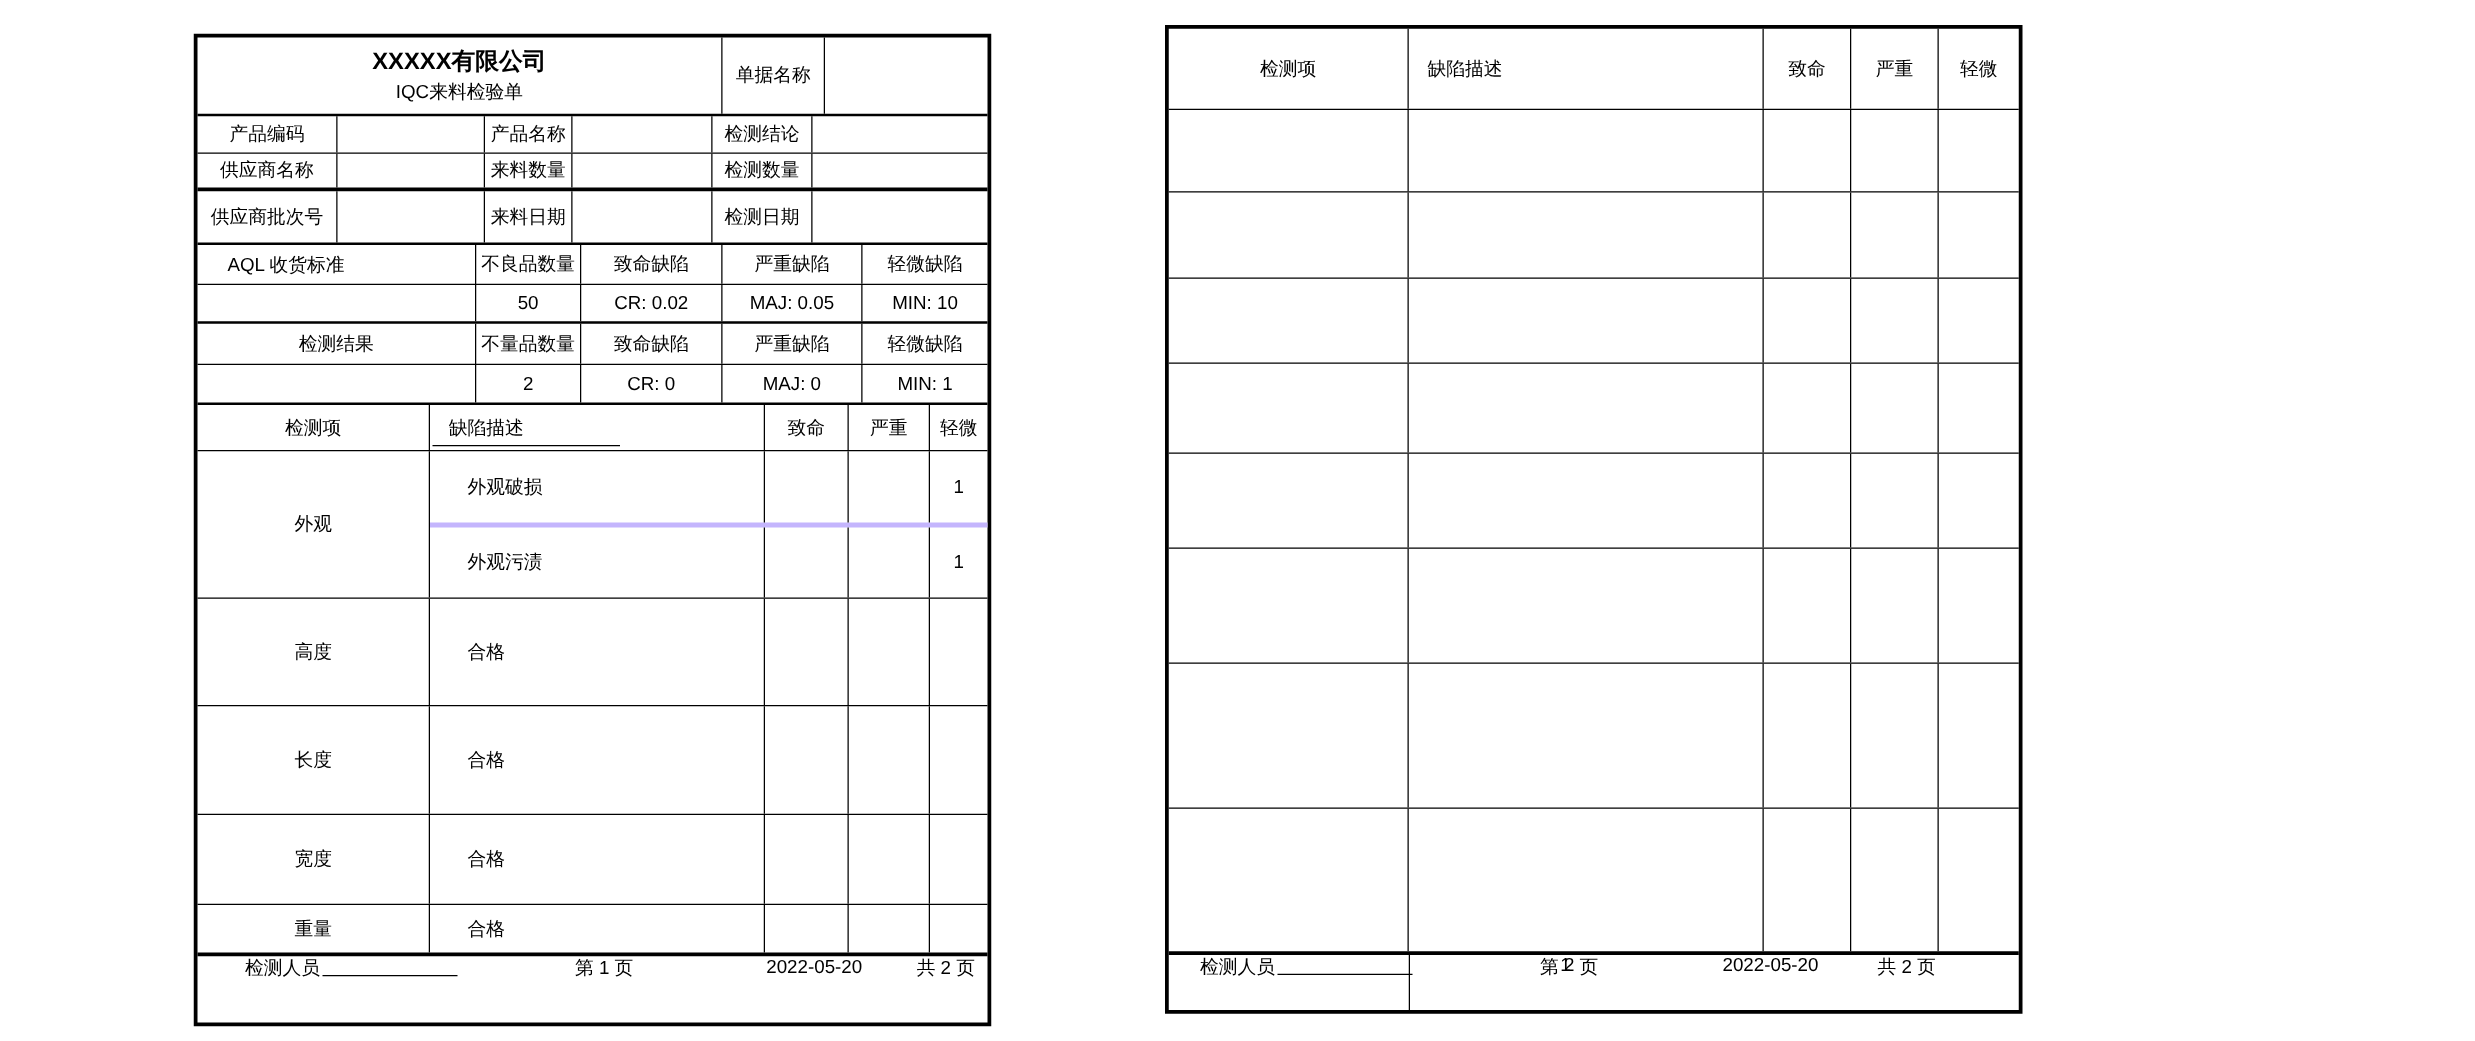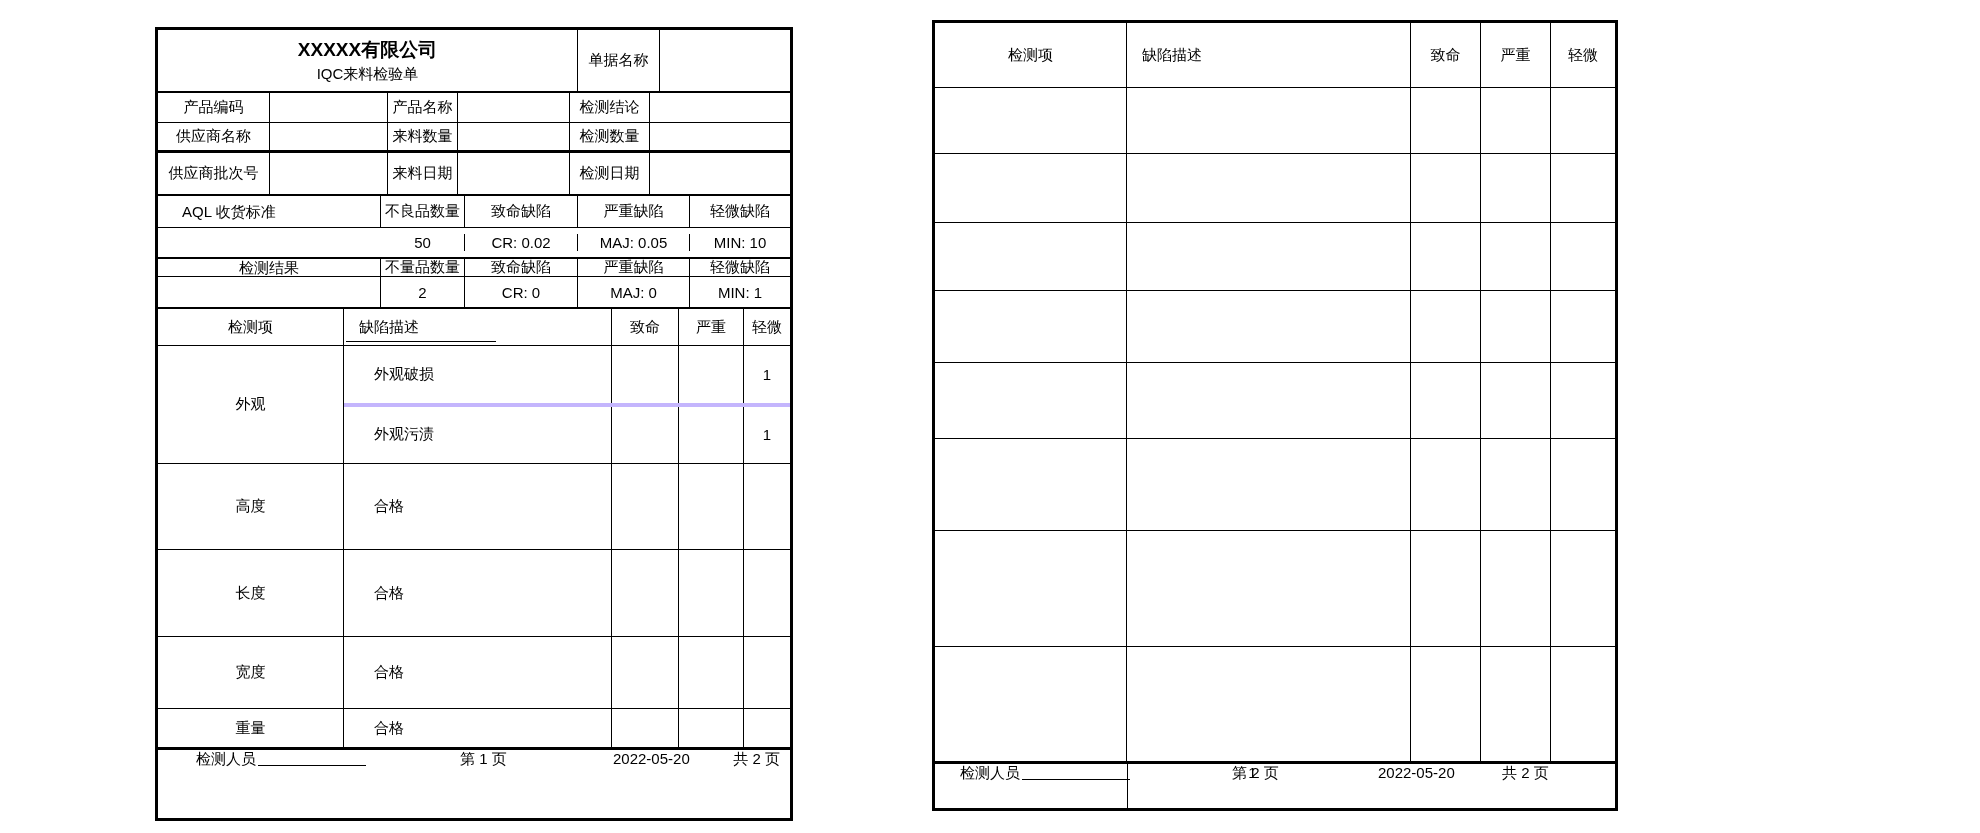--- a/index.html
+++ b/index.html
@@ -26,22 +26,22 @@
   .doc-label{width:82px;}
   .doc-value{flex:1;}
   
   .ga1{width:112px;}.ga2{width:118px;}.ga3{width:70px;}.ga4{width:112px;}.ga5{width:80px;}.ga6{flex:1;}
   .rA{height:30px;}
   .rB{height:30px;border-bottom-width:3px;}
   .rC{height:43px;border-bottom-width:2px;}
   
   .gq1{width:223px;}.gq2{width:84px;}.gq3{width:113px;}.gq4{width:112px;}.gq5{flex:1;}
   .rQ1{height:32px;}
-  .rQ2{height:31px;border-bottom-width:2px;align-items:center;}
-  .rR1{height:18px;font-family:Liberation Serif, serif;}
+  .rQ2{height:31px;border-bottom-width:2px;}
+  .rR1{height:33px;font-family:Liberation Serif, serif;}
   .rR2{height:32px;border-bottom-width:2px;}
   
   .gd1{width:186px;}.gd2{width:268px;}.gd3{width:67px;}.gd4{width:65px;}.gd5{flex:1;}
   .rDH{height:37px;}
   .rM{height:118px;}
   .m-sub{flex:1;display:flex;flex-direction:column;}
   .m-row{display:flex;flex:1;box-sizing:border-box;}
   .m-row.first{border-bottom:4px solid #c4b5fd;}
   .rD1{height:86px;}.rD2{height:87px;}.rD3{height:72px;}
   .rD4{height:41px;border-bottom-width:3px;}

